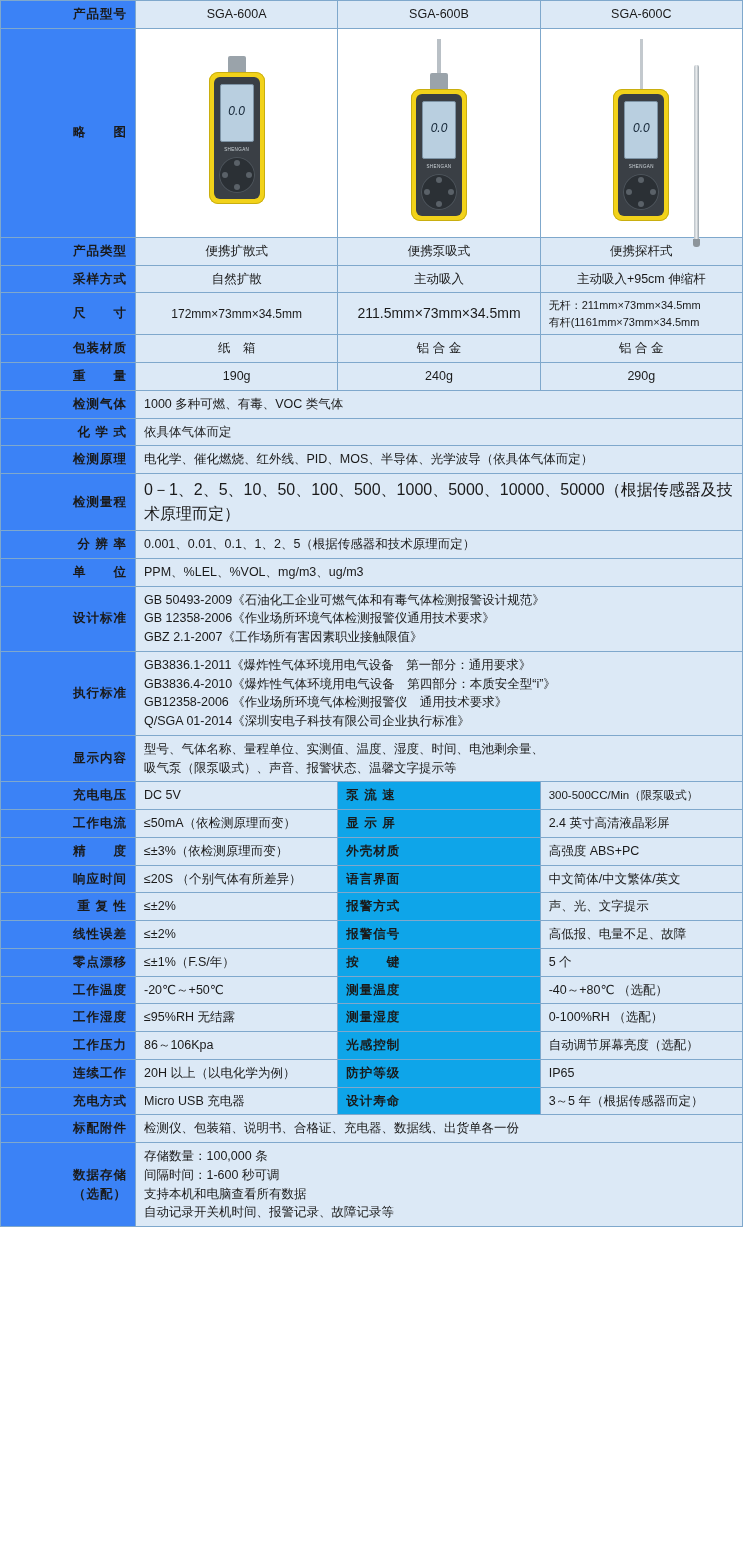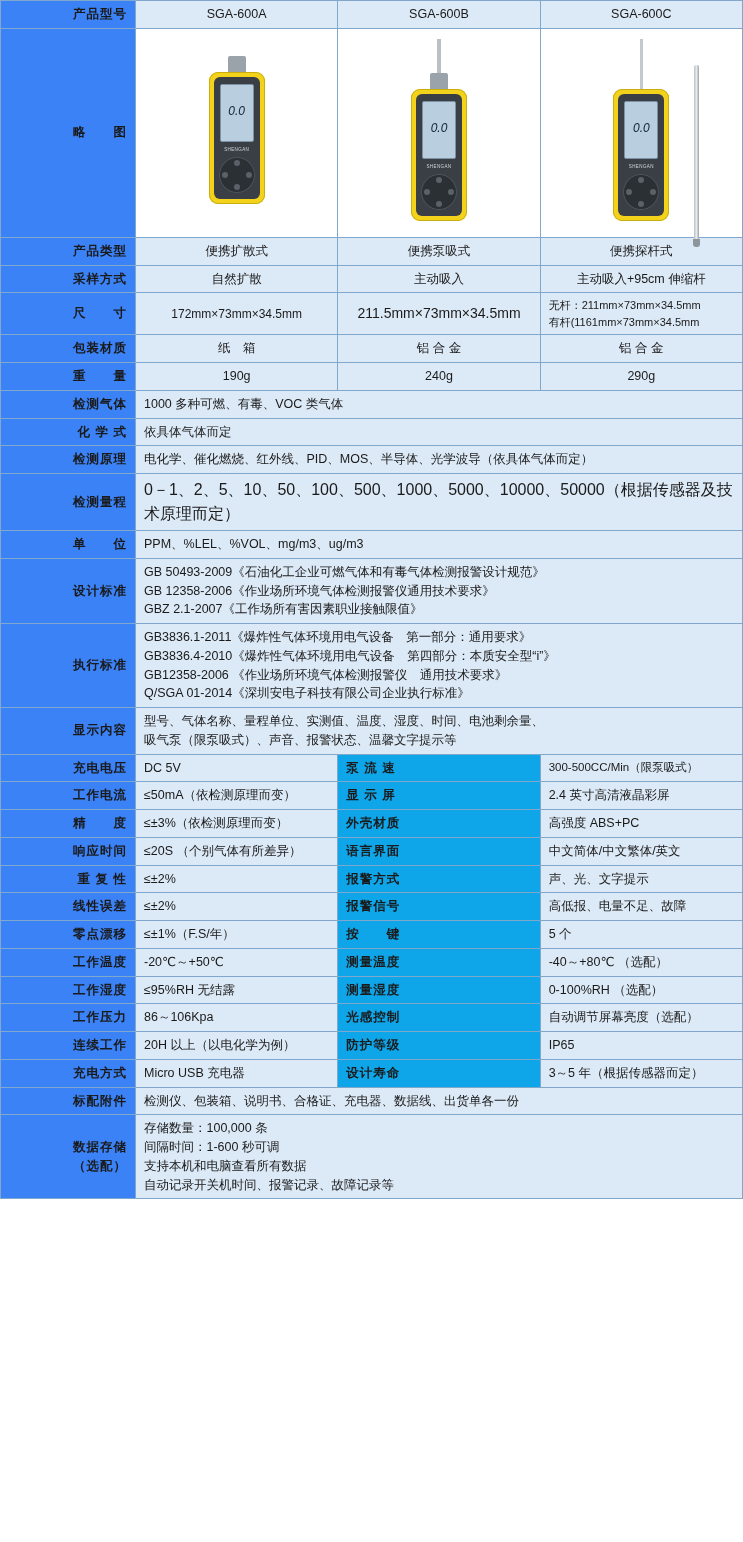--- a/index.html
+++ b/index.html
@@ -205,20 +205,24 @@
   </tr>
   <tr>
     <td class="lbl">检测原理</td>
     <td class="val" colspan="3">电化学、催化燃烧、红外线、PID、MOS、半导体、光学波导（依具体气体而定）</td>
   </tr>
   <tr>
     <td class="lbl">检测量程</td>
     <td class="val" colspan="3" style="font-size:16px">0－1、2、5、10、50、100、500、1000、5000、10000、50000（根据传感器及技术原理而定）</td>
   </tr>
   <tr>
+    <td class="lbl">分 辨 率</td>
+    <td class="val" colspan="3">0.001、0.01、0.1、1、2、5（根据传感器和技术原理而定）</td>
+  </tr>
+  <tr>
     <td class="lbl">单　　位</td>
     <td class="val" colspan="3">PPM、%LEL、%VOL、mg/m3、ug/m3</td>
   </tr>
 
   <tr>
     <td class="lbl">设计标准</td>
     <td class="val" colspan="3">
       <span class="line">GB 50493-2009《石油化工企业可燃气体和有毒气体检测报警设计规范》</span>
       <span class="line">GB 12358-2006《作业场所环境气体检测报警仪通用技术要求》</span>
       <span class="line">GBZ 2.1-2007《工作场所有害因素职业接触限值》</span>

